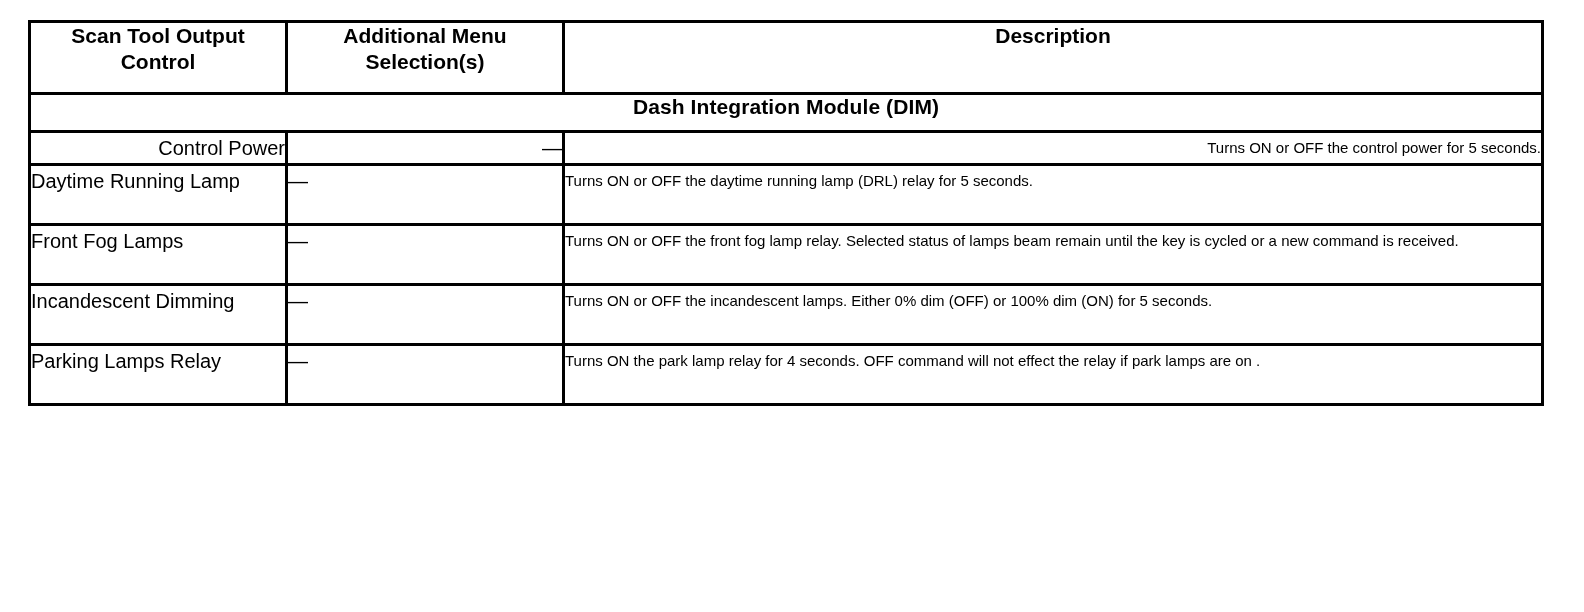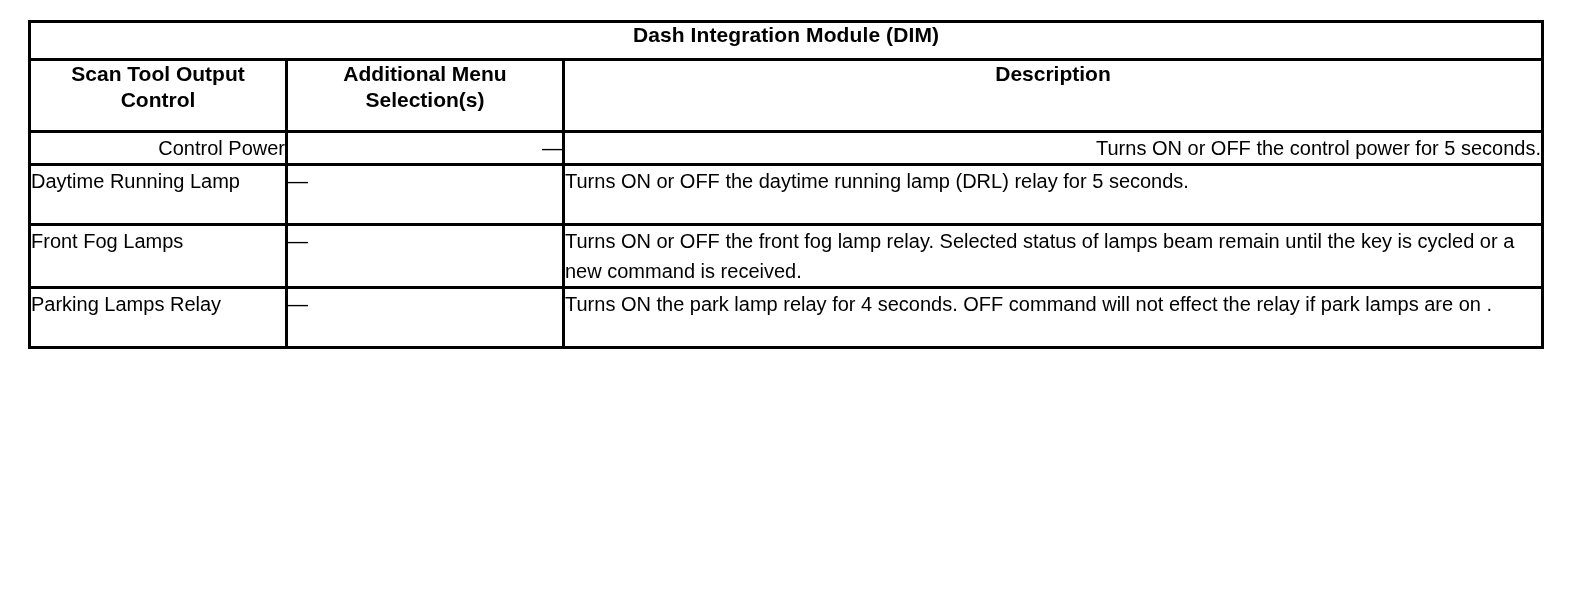--- a/index.html
+++ b/index.html
@@ -67,21 +67,21 @@
     line-height: 30px;
     padding: 3px 4px 3px 7px;
   }
   .c2 {
     font-size: 20px;
     line-height: 30px;
     padding: 3px 4px 3px 7px;
     vertical-align: middle;
   }
   .c3 {
-    font-size: 20px;
+    font-size: 15px;
     line-height: 30px;
     padding: 3px 8px 3px 7px;
   }
 
   
   .va-top    { vertical-align: top; }
   .va-mid    { vertical-align: middle; }
   .va-bottom { vertical-align: bottom; }
 
   
@@ -95,55 +95,60 @@
 
   <table class="dim-table">
     <colgroup>
       <col style="width:257px">
       <col style="width:277px">
       <col style="width:979px">
     </colgroup>
     <tbody>
 
       <tr>
-        <td class="title-cell" colspan="3">Dash Integration Module (DIM)</td>
-      </tr>
-
-      <tr>
         <td class="head-cell">
           <div>Scan Tool Output</div>
           <div>Control</div>
         </td>
         <td class="head-cell">
           <div>Additional Menu</div>
           <div>Selection(s)</div>
         </td>
         <td class="head-cell">
           <div>Description</div>
         </td>
+      </tr>
+
+      <tr>
+        <td class="title-cell" colspan="3">Dash Integration Module (DIM)</td>
       </tr>
 
       <tr class="r-single">
         <td class="c1 va-mid">Control Power</td>
         <td class="c2 va-mid">—</td>
         <td class="c3 va-mid">Turns ON or OFF the control power for 5 seconds.</td>
       </tr>
 
       <tr class="r-double">
         <td class="c1 va-top">Daytime Running Lamp</td>
         <td class="c2 va-mid">—</td>
         <td class="c3 va-bottom">Turns ON or OFF the daytime running lamp (DRL) relay for 5 seconds.</td>
       </tr>
 
       <tr class="r-double">
         <td class="c1 va-mid">Front Fog Lamps</td>
         <td class="c2 va-mid">—</td>
         <td class="c3 va-top">Turns ON or OFF the front fog lamp relay. Selected status of lamps beam remain until the key is cycled or a new command is received.</td>
       </tr>
 
+      <tr class="r-double">
+        <td class="c1 va-top">Incandescent Dimming</td>
+        <td class="c2 va-mid">—</td>
+        <td class="c3 va-top">Turns ON or OFF the incandescent lamps. Either 0% dim (OFF) or 100% dim (ON) for 5 seconds.</td>
+      </tr>
 
 
 
       <tr class="r-double">
         <td class="c1 va-mid">Parking Lamps Relay</td>
         <td class="c2 va-mid">—</td>
         <td class="c3 va-top">Turns ON the park lamp relay for 4 seconds. OFF command will not effect the relay if park lamps are on .</td>
       </tr>
 
     </tbody>

